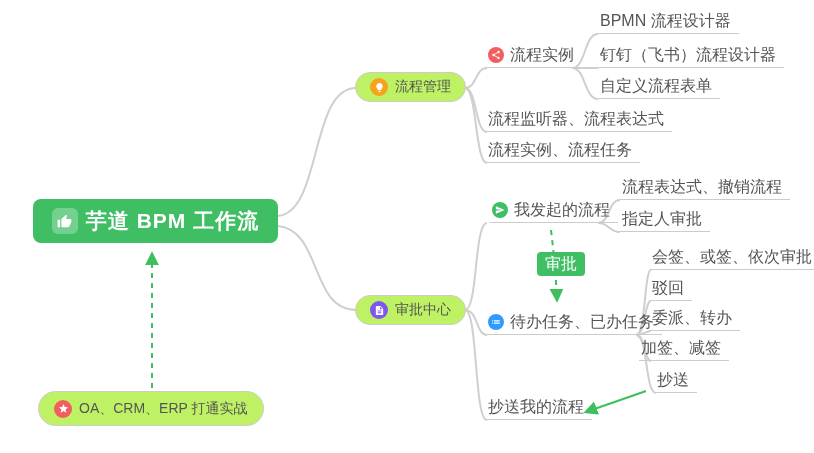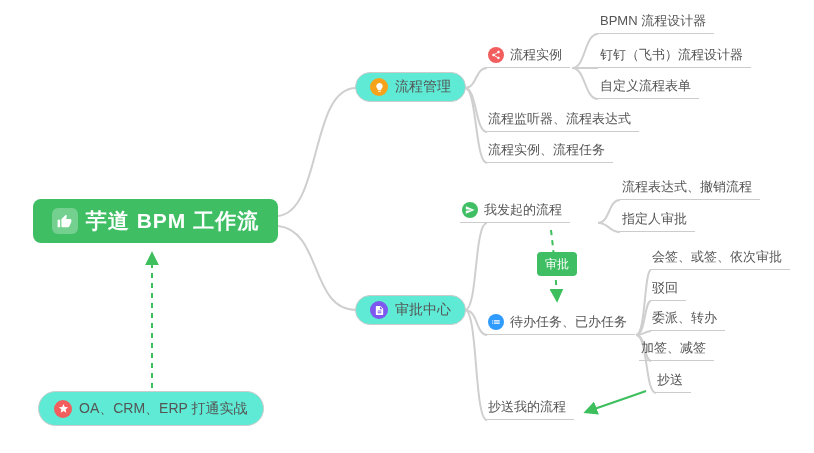--- a/index.html
+++ b/index.html
@@ -20,47 +20,47 @@
     display:flex;align-items:center;justify-content:center;gap:8px;
     font-size:21px;font-weight:600;letter-spacing:1px;
   }
   .root-icon{
     width:26px;height:26px;border-radius:6px;background:rgba(255,255,255,.28);
     display:flex;align-items:center;justify-content:center;flex:none;
   }
   .root-icon svg{width:15px;height:15px;fill:#fff;}
 
   .box-node{
-    background:#5eead4;border:1px solid #ccc;border-radius:16px;
+    background:#bef264;border:1px solid #ccc;border-radius:16px;
     display:flex;align-items:center;gap:7px;padding:5px 14px;
     font-size:14px;color:#555;height:30px;
   }
   .pm-box{left:355px;top:72px;}
   .ac-box{left:355px;top:295px;}
   .oa-box{left:38px;top:391px;height:35px;border-radius:18px;padding:6px 15px;}
 
   .dot{width:16px;height:16px;border-radius:50%;display:flex;align-items:center;justify-content:center;flex:none;}
   .dot svg{width:10px;height:10px;fill:#fff;}
   .dot.lg{width:18px;height:18px;}
   .dot.lg svg{width:11px;height:11px;}
   .orange{background:#f7a21b;}
   .red{background:#f25e5e;}
   .purple{background:#7e57f0;}
   .green{background:#3fbe64;}
   .blue{background:#2f9bff;}
 
   .leaf{
     display:flex;align-items:center;gap:6px;
-    font-size:13px;color:#555;line-height:18px;
+    font-size:16px;color:#555;line-height:18px;
     padding:0 8px 3px 2px;border-bottom:1.5px solid #ccc;
     white-space:nowrap;
   }
   .badge{
     left:537px;top:252px;background:#3fbe64;color:#fff;
-    font-size:12px;line-height:16px;padding:4px 8px;border-radius:4px;
+    font-size:16px;line-height:16px;padding:4px 8px;border-radius:4px;
   }
 </style>
 </head>
 <body>
 
 <div class="canvas">
 
   <svg class="edges" viewBox="0 0 814 453">
     <defs>
       <marker id="arrowGreen" viewBox="0 0 10 10" refX="8" refY="5" markerWidth="7" markerHeight="7" orient="auto">
@@ -143,21 +143,21 @@
 
   <div class="node box-node ac-box">
     <span class="dot lg purple">
       <svg viewBox="0 0 24 24">
           <path d="M14 2H6c-1.1 0-2 .9-2 2v16c0 1.1.9 2 2 2h12c1.1 0 2-.9 2-2V8l-6-6zm2 16H8v-2h8v2zm0-4H8v-2h8v2zm-3-5V3.5L18.5 9H13z"></path>
         </svg>
     </span>
     <span>审批中心</span>
   </div>
 
-  <div class="node leaf" style="left:460px;top:201px;">
+  <div class="node leaf" style="left:490px;top:201px;">
     <span class="dot green">
       <svg viewBox="0 0 24 24">
           <path d="M2.01 21L23 12 2.01 3 2 10l15 2-15 2z"></path>
         </svg>
     </span>
     <span>我发起的流程</span>
   </div>
 
   <div class="node leaf" style="left:620px;top:178px;">
     <span>流程表达式、撤销流程</span>

